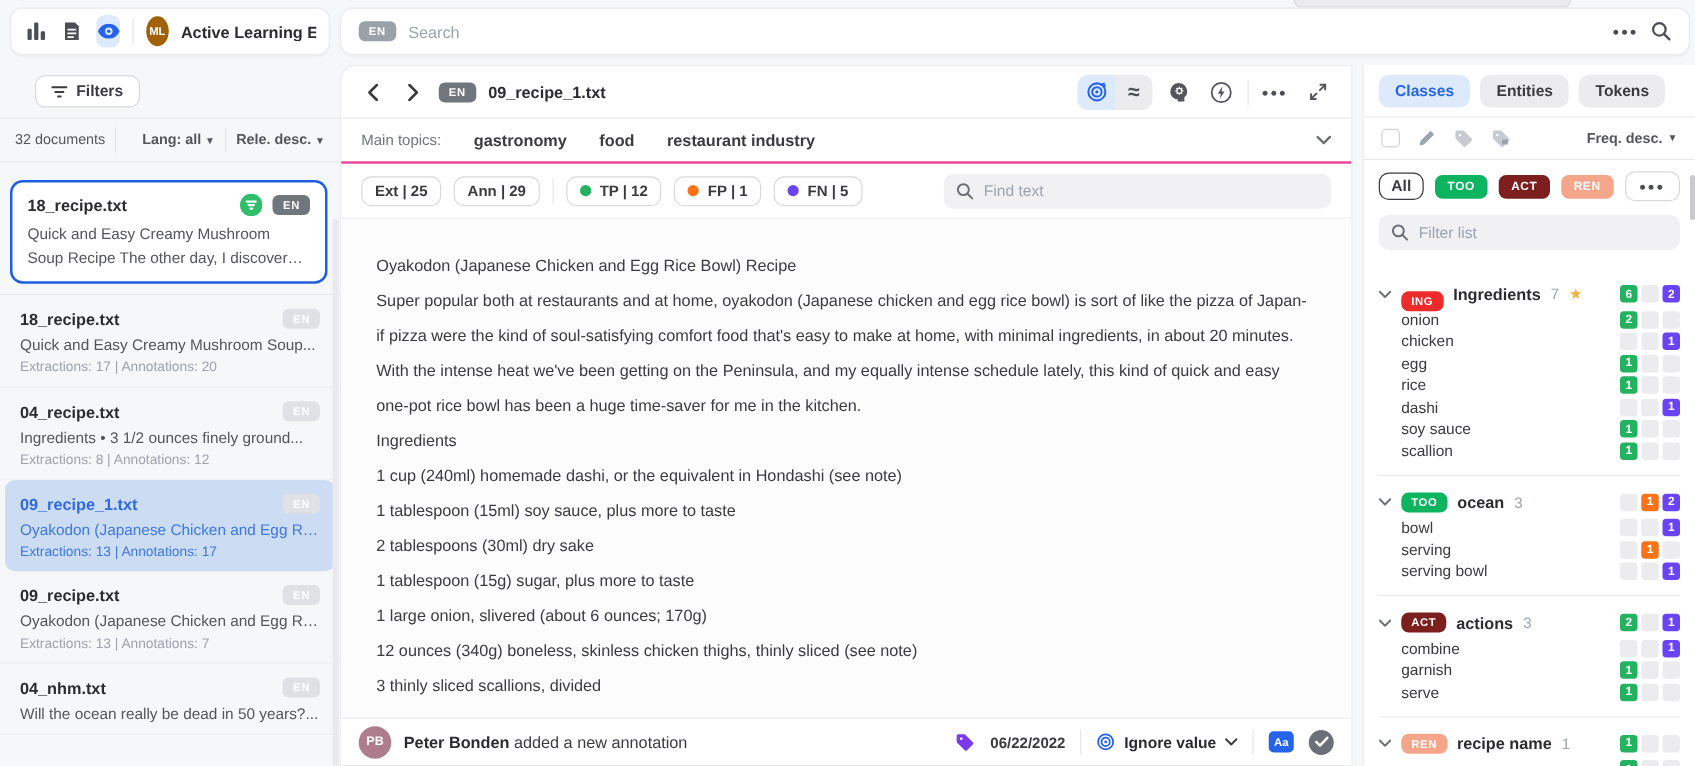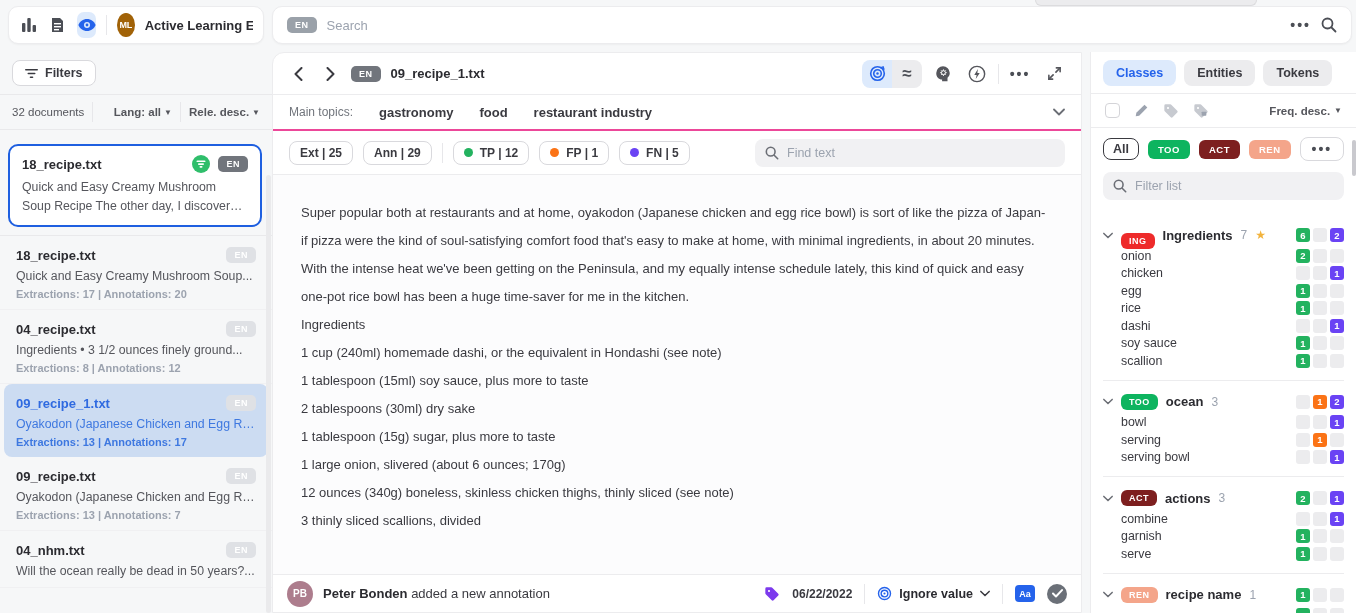--- a/index.html
+++ b/index.html
@@ -32,42 +32,42 @@
 
   
   .body-row { position:absolute; top:52px; left:0; right:0; bottom:0; display:flex; }
   .left-col { width:272px; position:relative; display:flex; flex-direction:column; }
   .main-col { flex:1; background:#fff; border:1px solid #ececee; border-radius:12px 0 0 0;
     display:flex; flex-direction:column; margin-right:8px; min-width:0; }
   .right-col { width:266px; background:#fff; border-left:1px solid #ececee; position:relative;
     display:flex; flex-direction:column; overflow:hidden; }
 
   
-  .filters-row { height:43px; display:flex; align-items:center; padding:0 12px; border-bottom:1px solid #e9e9eb; }
+  .filters-row { height:43px; display:flex; align-items:center; padding:0 28px; border-bottom:1px solid #e9e9eb; }
   .filters-btn { display:flex; align-items:center; gap:7px; background:#fff; border:1px solid #d9d9dd;
     border-radius:8px; padding:5px 12px; font-size:12.5px; font-weight:bold; color:#3a3a40; }
   .counts-row { height:35px; display:flex; align-items:center; padding:0 12px; gap:8px; border-bottom:1px solid #e9e9eb;
     font-size:11.5px; color:#55565c; }
   .counts-row .spacer { flex:1; }
   .drop { display:flex; align-items:center; gap:3px; font-weight:bold; }
   .caret { font-size:8px; color:#55565c; }
   .sel-card { margin:14px 10px 8px 8px; background:#fff; border:2px solid #1e5fe0; border-radius:10px; padding:9px 12px; }
   .sel-card .name-row { display:flex; align-items:center; gap:8px; }
   .sel-card .doc-name { font-size:13px; font-weight:bold; color:#2b2b30; flex:1; }
   .preview2 { margin-top:5px; font-size:12.3px; color:#55565c; line-height:19px; display:-webkit-box;
     -webkit-line-clamp:2; -webkit-box-orient:vertical; overflow:hidden; }
   .gray-input { margin:4px 10px 12px 8px; background:#f1f1f3; border-radius:8px; height:28px;
     display:flex; align-items:center; gap:8px; padding:0 10px; }
   .gray-input .ph { color:#9ca3af; font-size:12.5px; }
   .doc-list { border-top:1px solid #e9e9eb; overflow:hidden; flex:1; }
   .doc-item { padding:11px 16px 9px 16px; border-bottom:1px solid #f0f0f2; }
   .doc-item .name-row { display:flex; align-items:center; }
   .doc-item .doc-name { font-size:13px; font-weight:bold; color:#2b2b30; flex:1; }
   .doc-item .preview { margin-top:6px; font-size:12.3px; color:#55565c; white-space:nowrap; overflow:hidden; text-overflow:ellipsis; }
-  .doc-item .stats { margin-top:5px; font-size:11px; color:#9ca3af;font-weight:bold; }
+  .doc-item .stats { margin-top:5px; font-size:11px; color:#9ca3af; }
   .doc-item.sel { background:#ccdcf2; border-radius:8px; border-bottom:none; margin:0 4px; padding:11px 12px 9px 12px; }
   .doc-item.sel .doc-name { color:#2f6ae0; }
   .doc-item.sel .preview, .doc-item.sel .stats { color:#3e78e0; }
   .left-scrollbar { position:absolute; right:1px; top:123px; bottom:0; width:5px; background:#eaeaec; border-radius:3px; }
 
   
   .doc-header { height:42px; display:flex; align-items:center; gap:10px; padding:0 14px; border-bottom:1px solid #ececee; }
   .nav-arrow { width:22px; height:22px; display:flex; align-items:center; justify-content:center; color:#3a3a40; }
   .doc-title { font-size:13px; font-weight:bold; color:#2b2b30; }
   .header-icons { margin-left:auto; display:flex; align-items:center; gap:8px; }
@@ -369,20 +369,21 @@
         <span class="find-input">
           <svg width="14" height="14" viewBox="0 0 16 16">
               <circle cx="6.5" cy="6.5" r="5" fill="none" stroke="#6b6e75" stroke-width="1.8"></circle>
               <line x1="10.5" y1="10.5" x2="14.5" y2="14.5" stroke="#6b6e75" stroke-width="1.8" stroke-linecap="round"></line>
             </svg>
           <span class="ph" style="color:#9ca3af;font-size:12.5px">Find text</span>
         </span>
       </div>
 
       <div class="doc-text">
+          <p class="tline">Oyakodon (Japanese Chicken and Egg Rice Bowl) Recipe</p>
           <p class="tline">Super popular both at restaurants and at home, oyakodon (Japanese chicken and egg rice bowl) is sort of like the pizza of Japan-if pizza were the kind of soul-satisfying comfort food that's easy to make at home, with minimal ingredients, in about 20 minutes. With the intense heat we've been getting on the Peninsula, and my equally intense schedule lately, this kind of quick and easy one-pot rice bowl has been a huge time-saver for me in the kitchen.</p>
           <p class="tline">Ingredients</p>
           <p class="tline">1 cup (240ml) homemade dashi, or the equivalent in Hondashi (see note)</p>
           <p class="tline">1 tablespoon (15ml) soy sauce, plus more to taste</p>
           <p class="tline">2 tablespoons (30ml) dry sake</p>
           <p class="tline">1 tablespoon (15g) sugar, plus more to taste</p>
           <p class="tline">1 large onion, slivered (about 6 ounces; 170g)</p>
           <p class="tline">12 ounces (340g) boneless, skinless chicken thighs, thinly sliced (see note)</p>
           <p class="tline">3 thinly sliced scallions, divided</p>
         </div>

